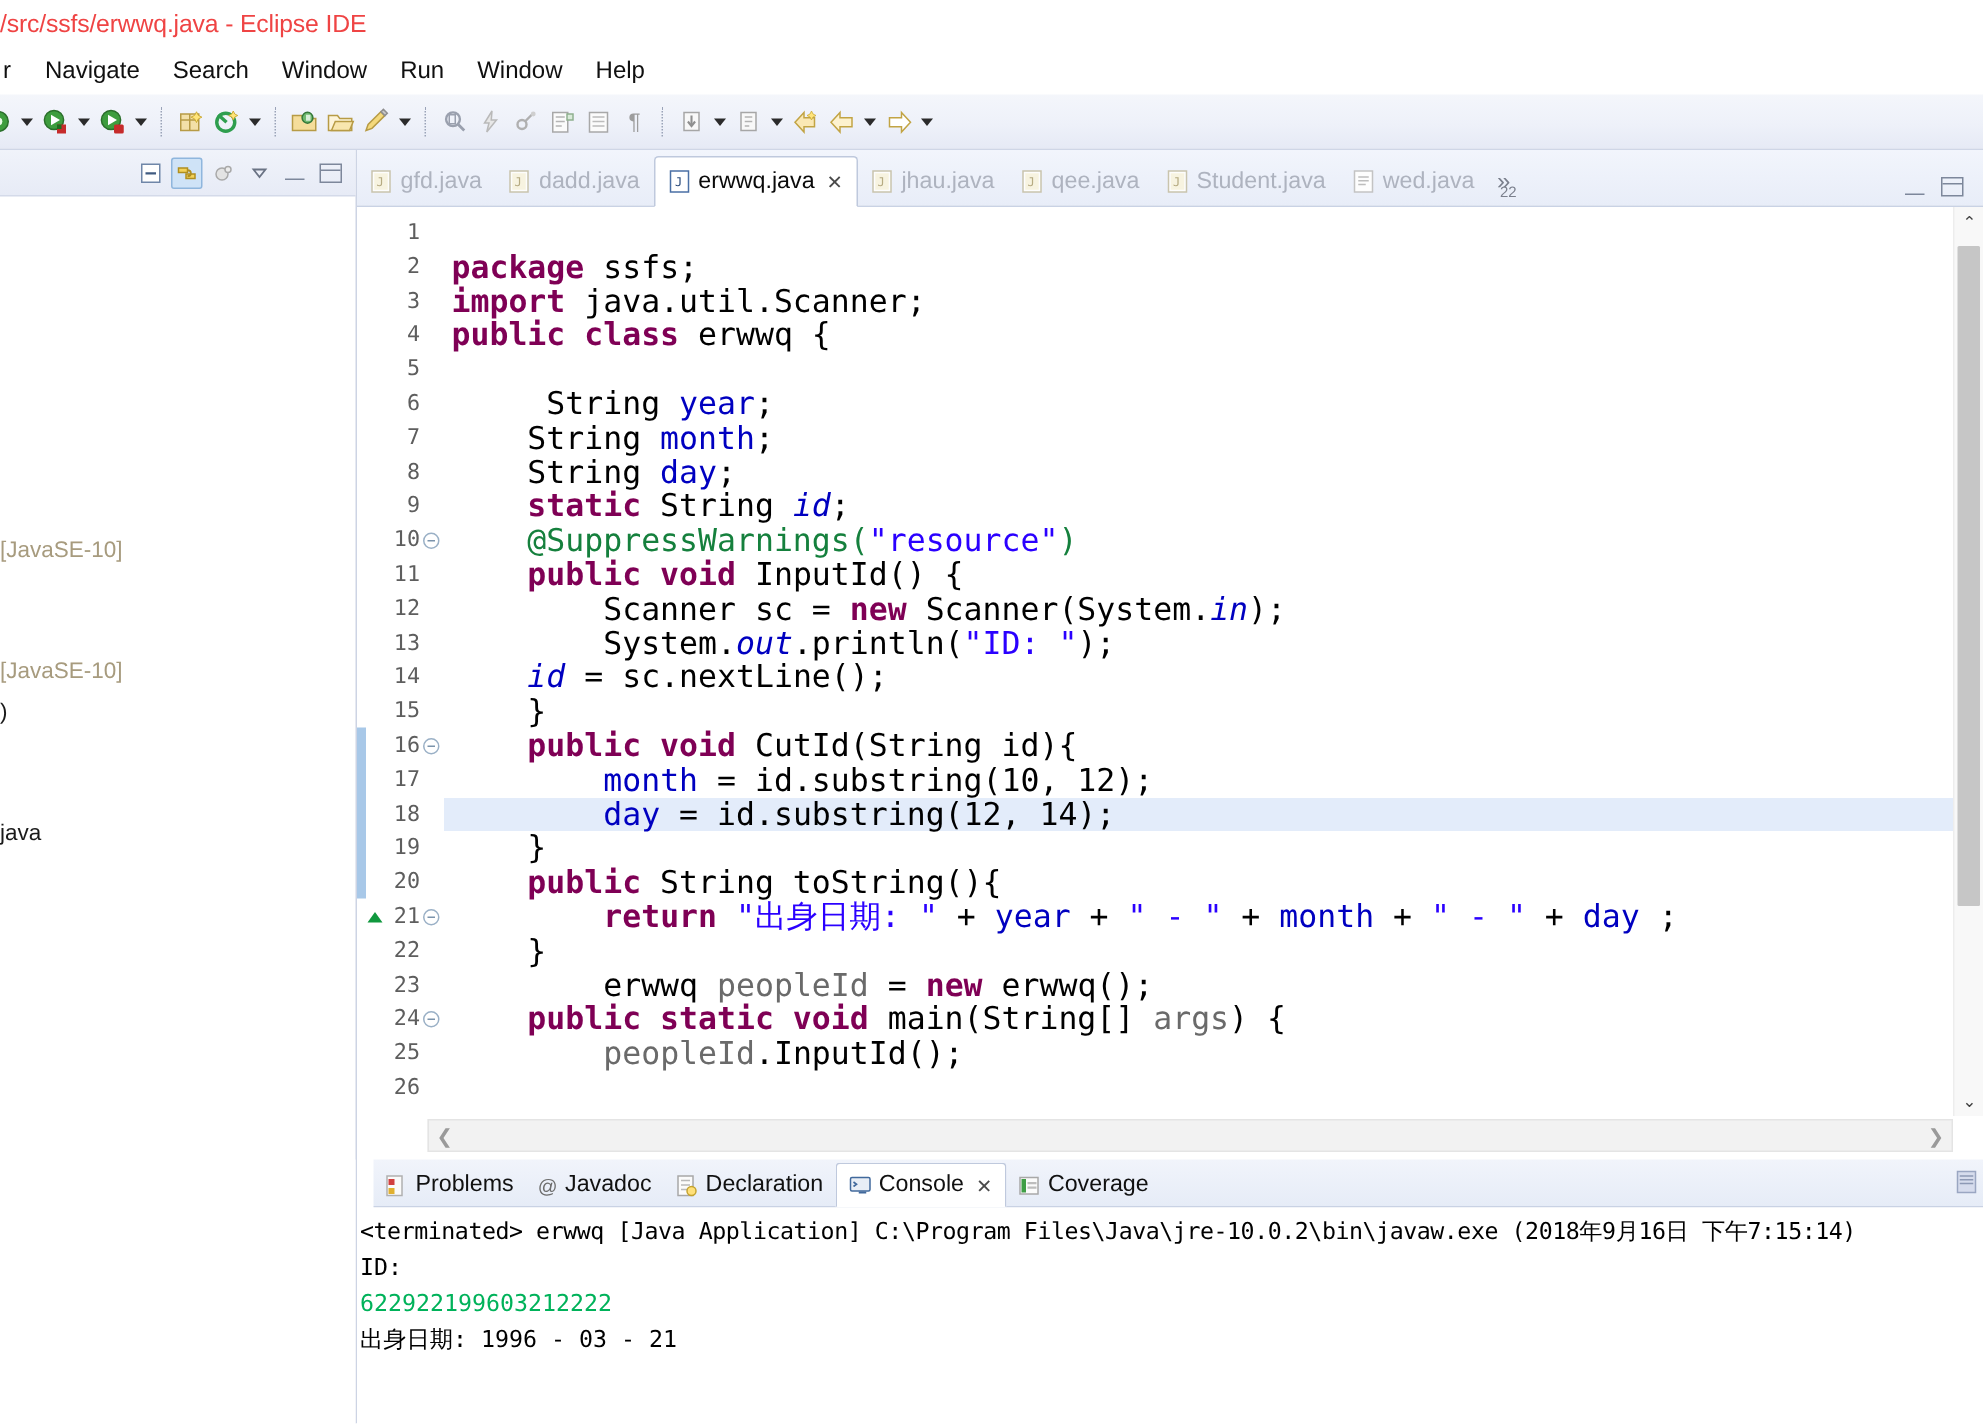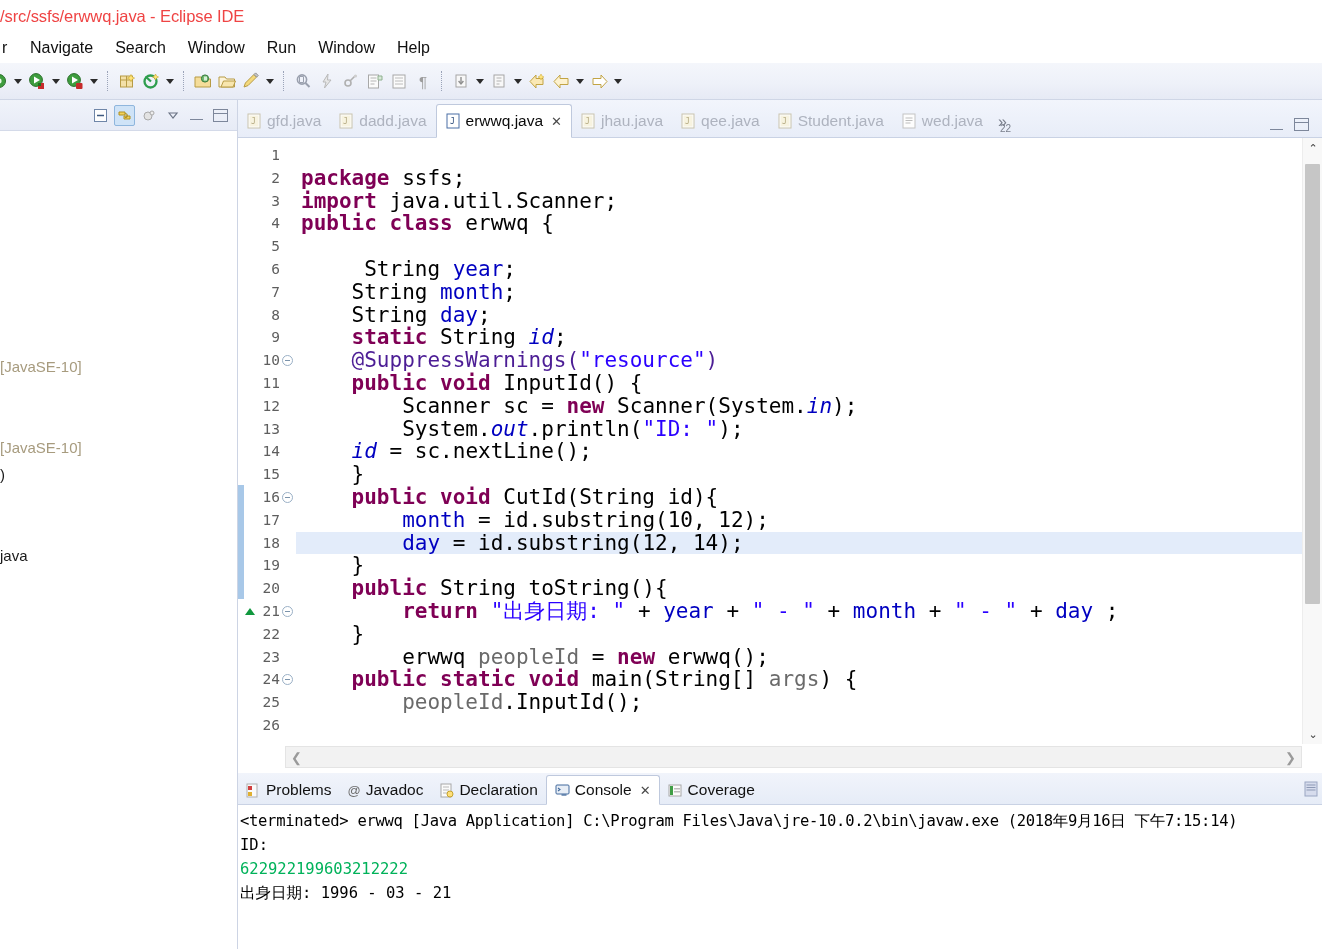--- a/index.html
+++ b/index.html
@@ -338,21 +338,21 @@
     white-space: pre;
     padding-left: 5px;
   }
   .cl.hl {
     background: #e3ecfa;
   }
   .kw   { color: #7f0055; font-weight: bold; }
   .str  { color: #2a00ff; }
   .fld  { color: #0000c0; }
   .fldi { color: #0000c0; font-style: italic; }
-  .anno { color: #4c1d95; }
+  .anno { color: #15803d; }
   .loc  { color: #6a6a6a; }
 
   
   .marker-up {
     position: absolute;
     left: 1px;
     width: 0; height: 0;
     border-left: 5px solid transparent;
     border-right: 5px solid transparent;
     border-bottom: 7px solid #10983e;
@@ -417,20 +417,21 @@
     background: #ffffff;
   }
   .console-tabbar {
     height: 32px;
     background: linear-gradient(180deg, #f1f4fb 0%, #e6ecf7 100%);
     border-bottom: 1px solid #c9d2e4;
     display: flex;
     align-items: flex-end;
     box-sizing: border-box;
     position: relative;
+    margin-left: 11px;
   }
   .ctab {
     height: 28px;
     display: flex;
     align-items: center;
     gap: 5px;
     padding: 0 8px;
     font-size: 15.5px;
     color: #111111;
     white-space: nowrap;

